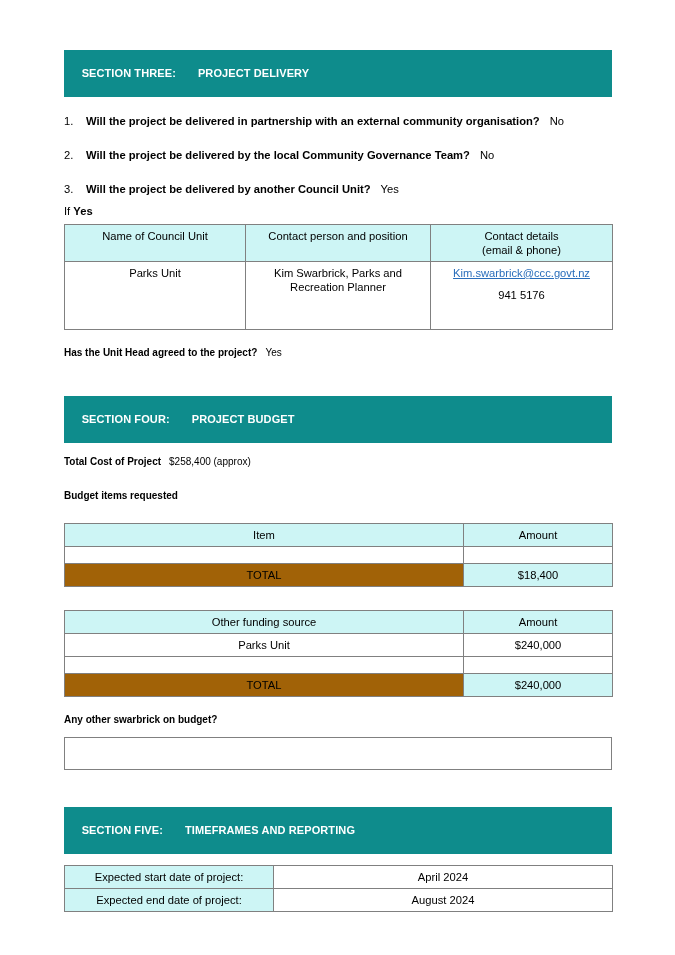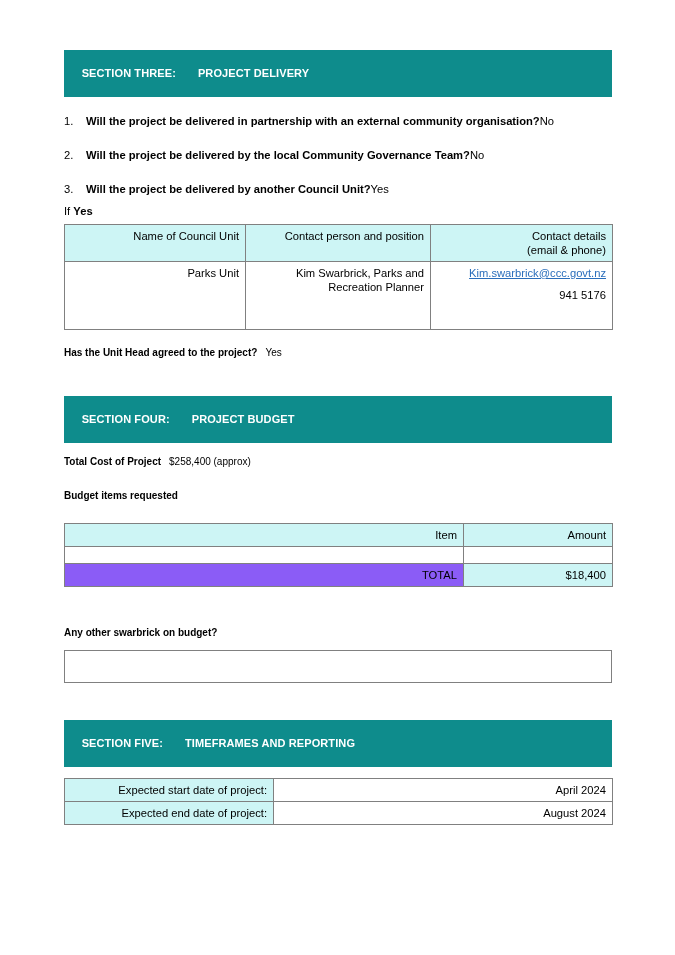--- a/index.html
+++ b/index.html
@@ -49,20 +49,21 @@
     width: 22px;
     flex: 0 0 22px;
     font-weight: normal;
     color: #000;
   }
   .q-text {
     font-weight: bold;
   }
   .q-ans {
     font-weight: normal;
+    margin-left: 10px;
   }
 
   .label-bold {
     font-size: 10px;
     font-weight: bold;
     line-height: 14px;
   }
   .label-plain {
     font-size: 11.2px;
     font-weight: normal;
@@ -76,30 +77,30 @@
   table.doc-table {
     border-collapse: collapse;
     width: 548px;
     table-layout: fixed;
   }
   table.doc-table td, table.doc-table th {
     border: 1px solid #808080;
     padding: 4px 6px;
     font-size: 11.2px;
     vertical-align: top;
-    text-align: right;
+    text-align: center;
     line-height: 14px;
     font-weight: normal;
   }
   th.hdr, td.hdr {
     background: #cdf5f5;
     font-weight: bold;
   }
   td.total-cell {
-    background: #8b5cf6;
+    background: #a16207;
     font-weight: bold;
     text-align: right;
   }
   td.total-val {
     background: #cdf5f5;
     font-weight: bold;
   }
   .empty-row td { height: 17px; }
 
   a.maillink {
@@ -227,20 +228,44 @@
       <td class="total-val">$18,400</td>
     </tr>
   </tbody>
     </table>
 
   <div style="height:15px"></div>
 
 
   <div style="height:8px"></div>
 
+  <table class="doc-table">
+    <colgroup>
+        <col style="width:399px">
+        <col style="width:149px">
+      </colgroup>
+    <tbody>
+        <tr>
+      <th class="hdr">Other funding source</th>
+      <th class="hdr">Amount</th>
+    </tr>
+    <tr>
+      <td>Parks Unit</td>
+      <td>$240,000</td>
+    </tr>
+    <tr class="empty-row">
+      <td></td>
+      <td></td>
+    </tr>
+    <tr>
+      <td class="total-cell">TOTAL</td>
+      <td class="total-val">$240,000</td>
+    </tr>
+  </tbody>
+    </table>
 
   <div style="height:16px"></div>
 
   <div class="label-bold">Any other swarbrick on budget?</div>
 
   <div style="height:10px"></div>
 
   <div class="comment-box">
     <span></span>
   </div>

